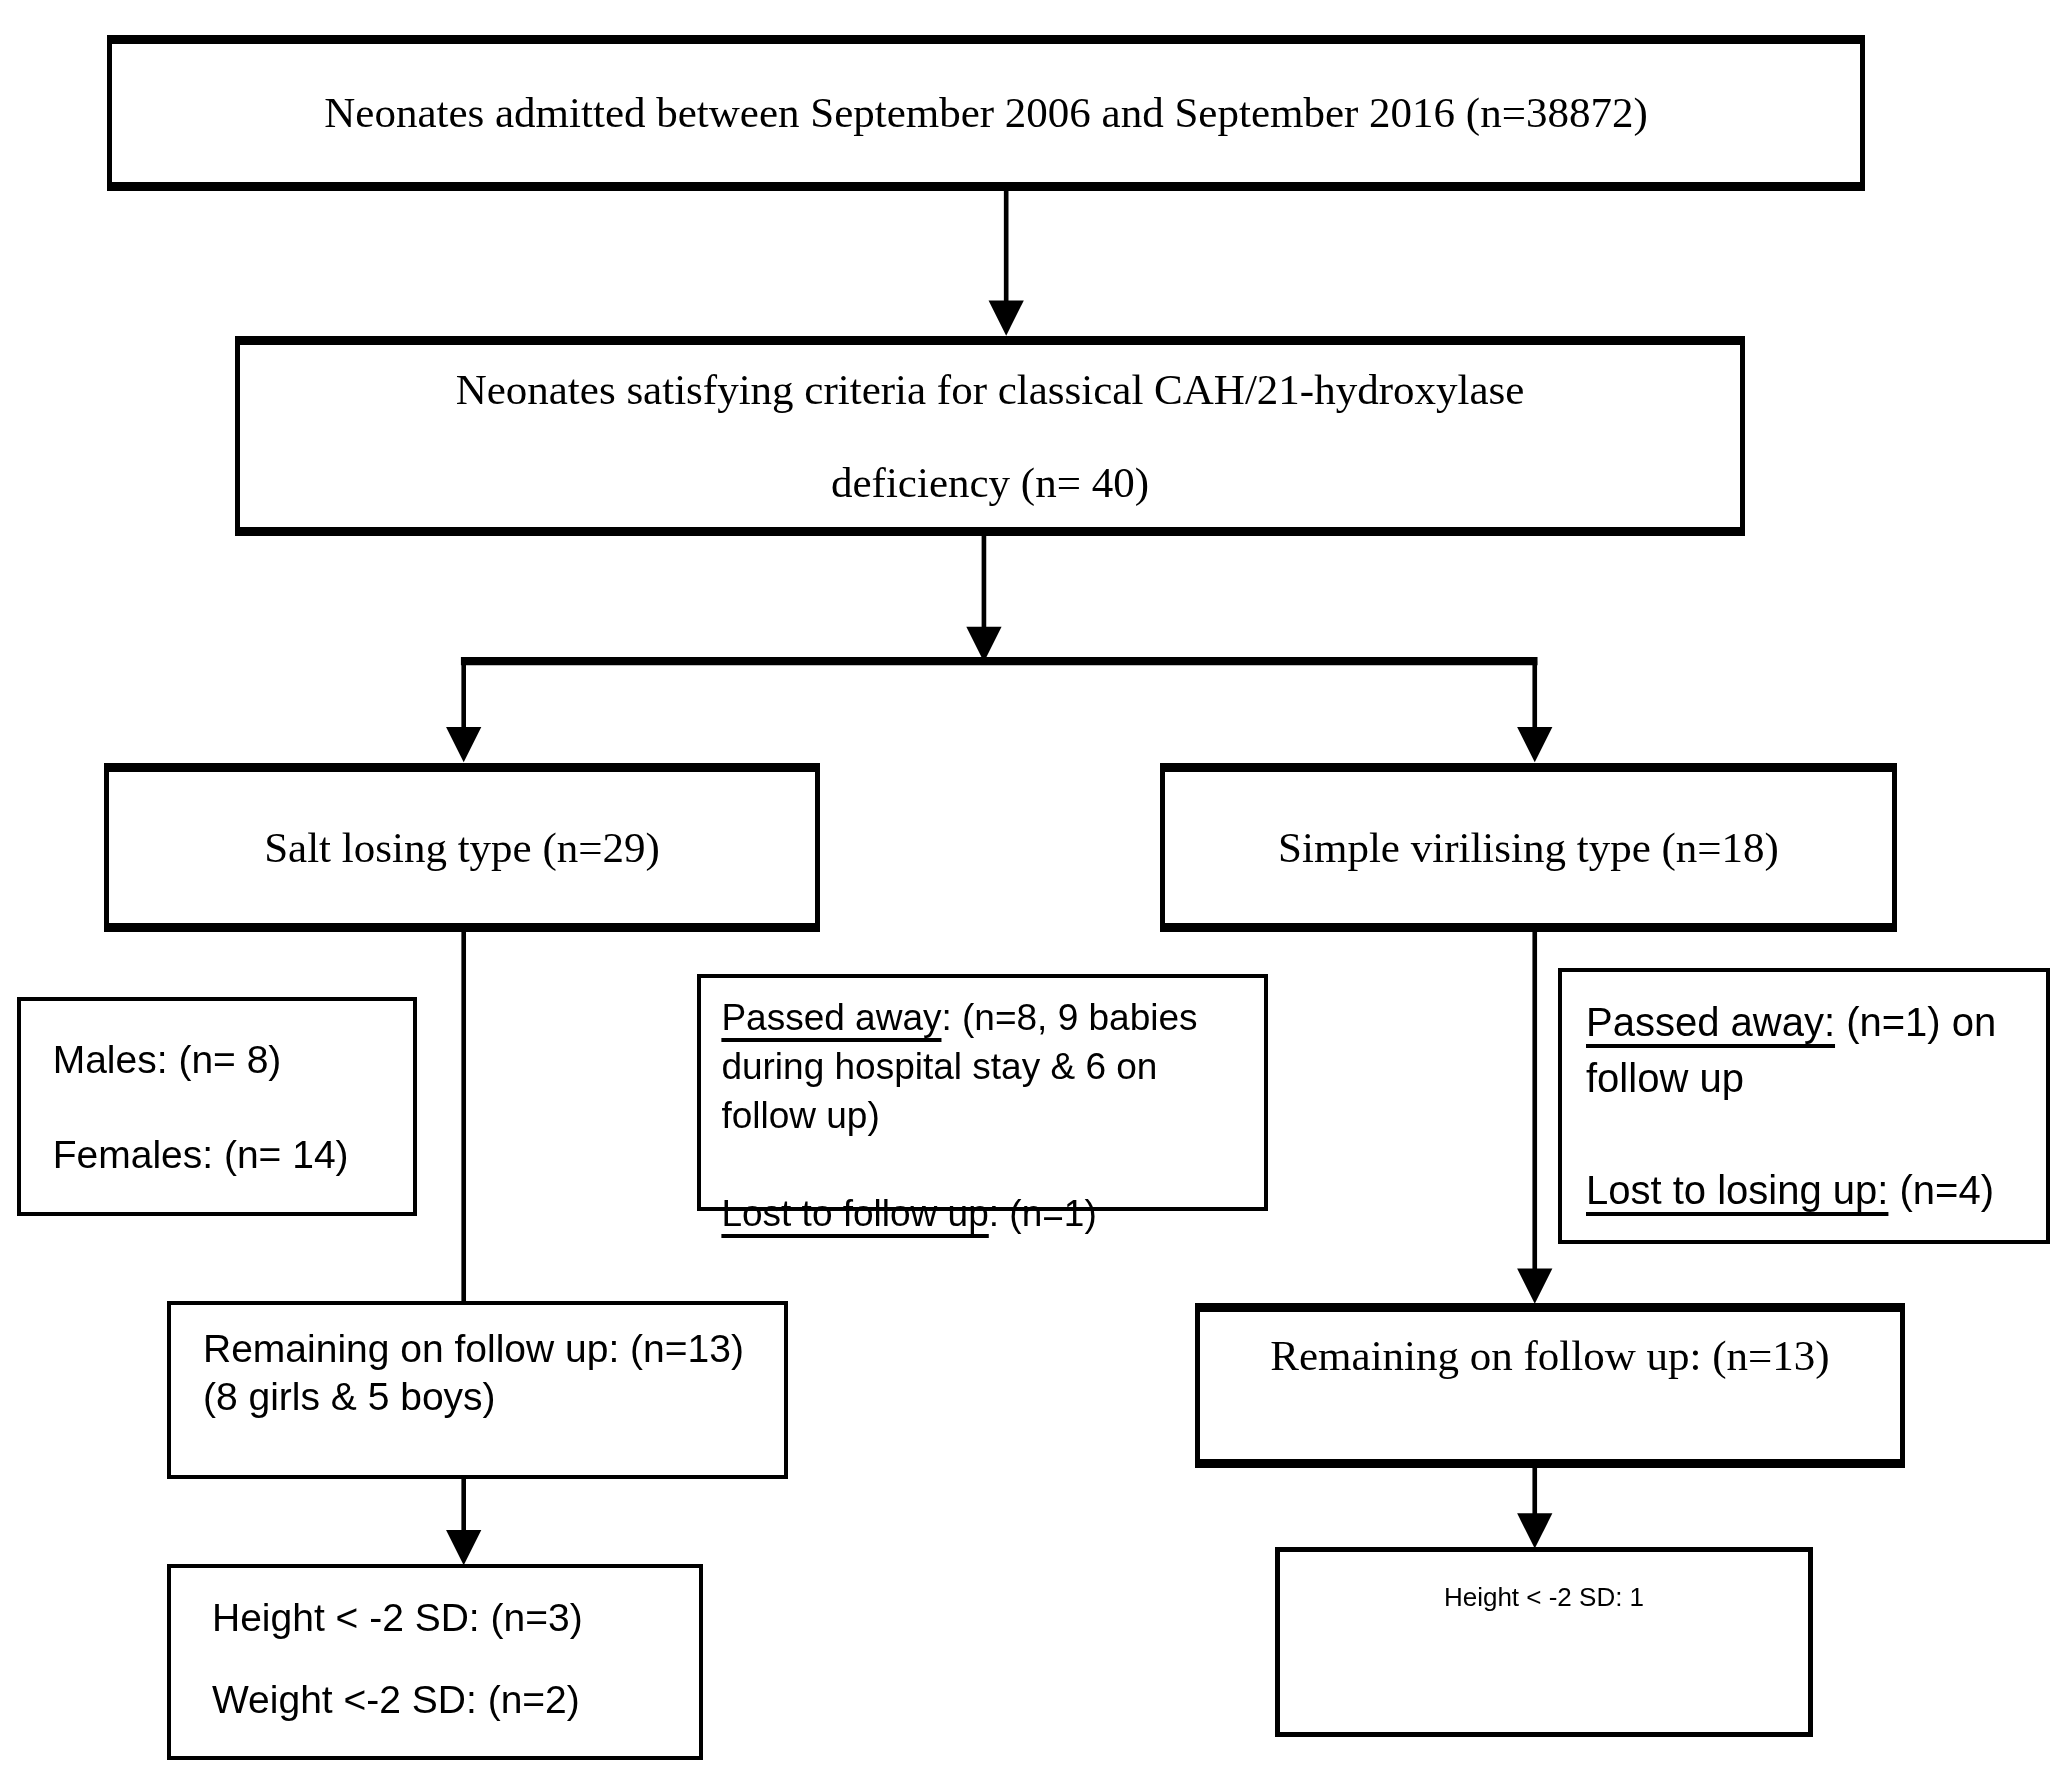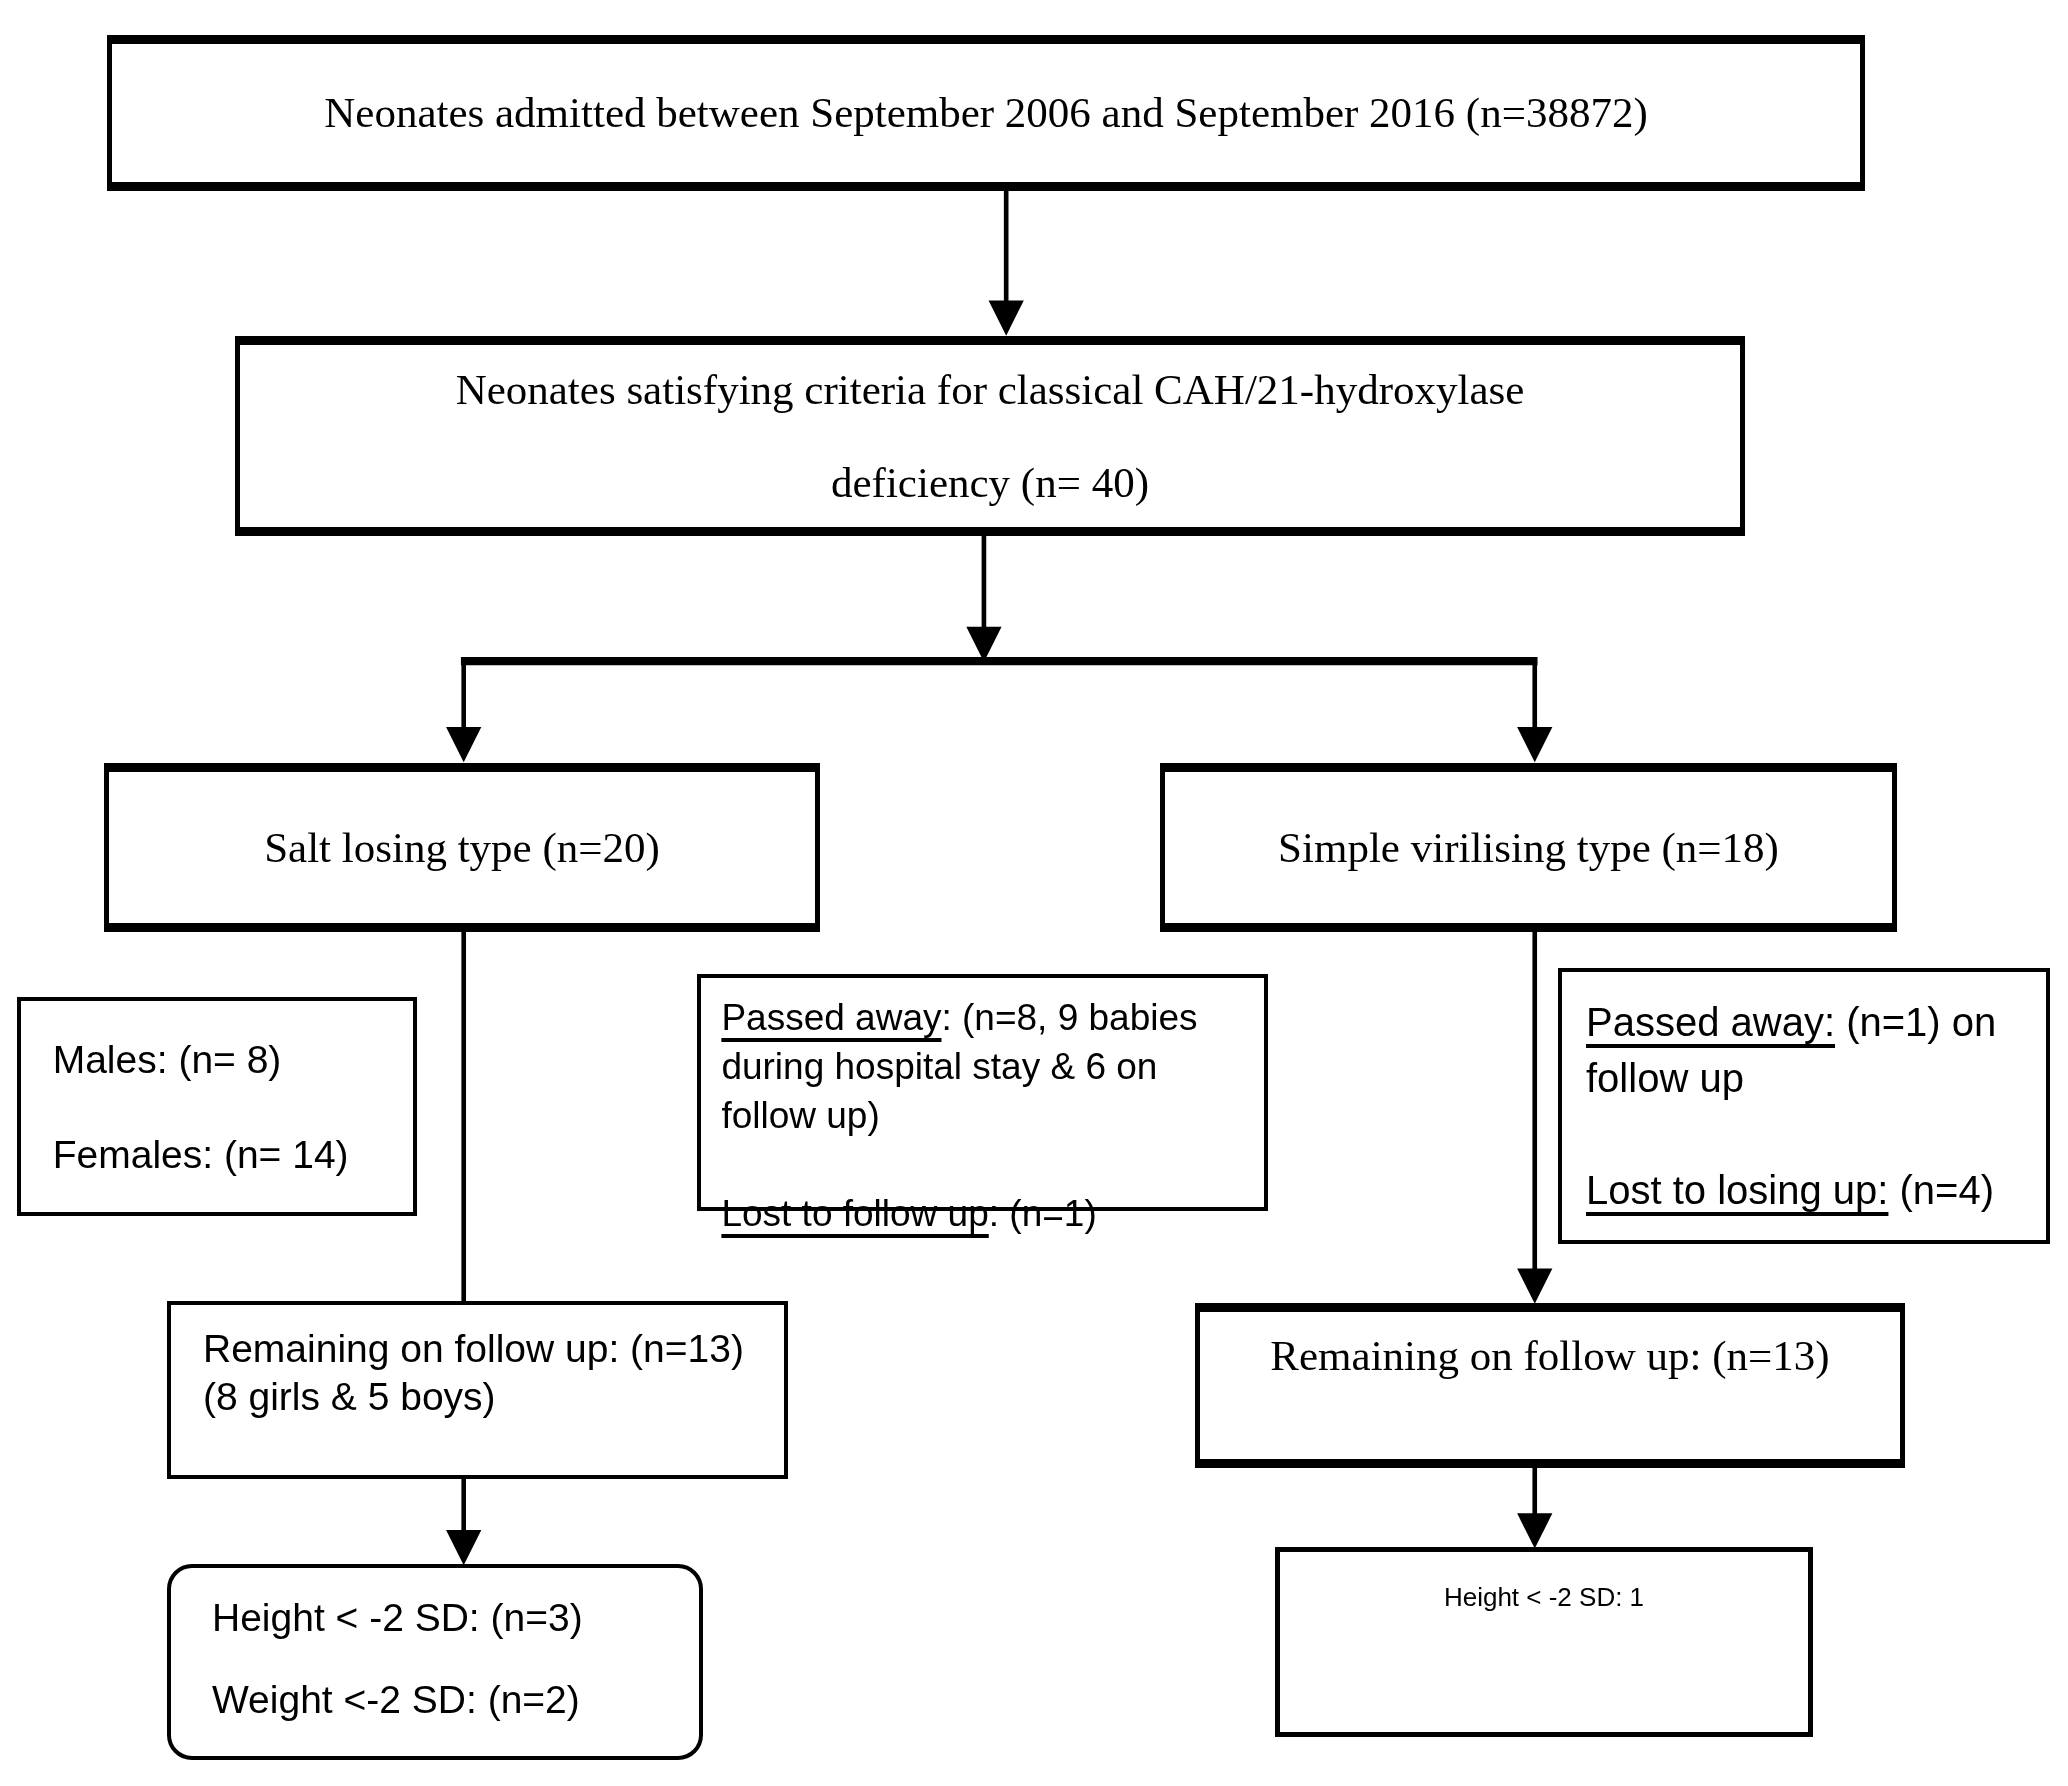--- a/index.html
+++ b/index.html
@@ -25,21 +25,21 @@
   #box-salt-attrition{left:697px;top:974px;width:571px;height:237px;padding:15px 16.7px 0 20.4px;}
   #box-salt-attrition .gap{margin-top:49px;}
   #box-sv-attrition{left:1558px;top:968px;width:492px;height:276px;padding:22px 18.6px 0 24px;
                     font-size:40px;line-height:56px;}
   #box-sv-attrition .gap{margin-top:56px;}
   #box-salt-remaining{left:167px;top:1301px;width:621px;height:178px;padding:20.4px 0 0 32px;
                       font-size:39px;line-height:48px;}
   #box-sv-remaining{left:1195px;top:1303px;width:710px;height:165px;justify-content:flex-start;
                     padding-top:18.6px;font-size:43px;}
   #box-salt-outcomes{left:167px;top:1564px;width:536px;height:196px;display:flex;flex-direction:column;
-                     padding:30px 0 0 41px;row-gap:43px;font-size:39px;line-height:1;border-radius:25px;}
+                     padding:30px 0 0 41px;row-gap:43px;font-size:39px;line-height:1;}
   #box-sv-outcomes{left:1275px;top:1547px;width:538px;height:190px;border-width:5.6px;
                    padding-top:32px;text-align:center;font-size:26px;line-height:1;}
 </style>
 </head>
 <body>
 
 <div id="stage">
 
   <svg width="2068" height="1786" viewBox="0 0 2230 1926" style="position:absolute;left:0;top:0;">
     <g>
@@ -81,21 +81,21 @@
   <div id="box-admitted" class="box flow">
     <span>Neonates admitted between September 2006 and September 2016 (n=38872)</span>
   </div>
 
   <div id="box-criteria" class="box flow">
     <span>Neonates satisfying criteria for classical CAH/21-hydroxylase</span>
     <span>deficiency (n= 40)</span>
   </div>
 
   <div id="box-salt" class="box flow">
-    <span>Salt losing type (n=20)</span>
+    <span>Salt losing type (n=29)</span>
   </div>
 
   <div id="box-simple" class="box flow">
     <span>Simple virilising type (n=18)</span>
   </div>
 
   <div id="box-males" class="box detail">
     <span>Males: (n= 8)</span>
     <span>Females: (n= 14)</span>
   </div>

